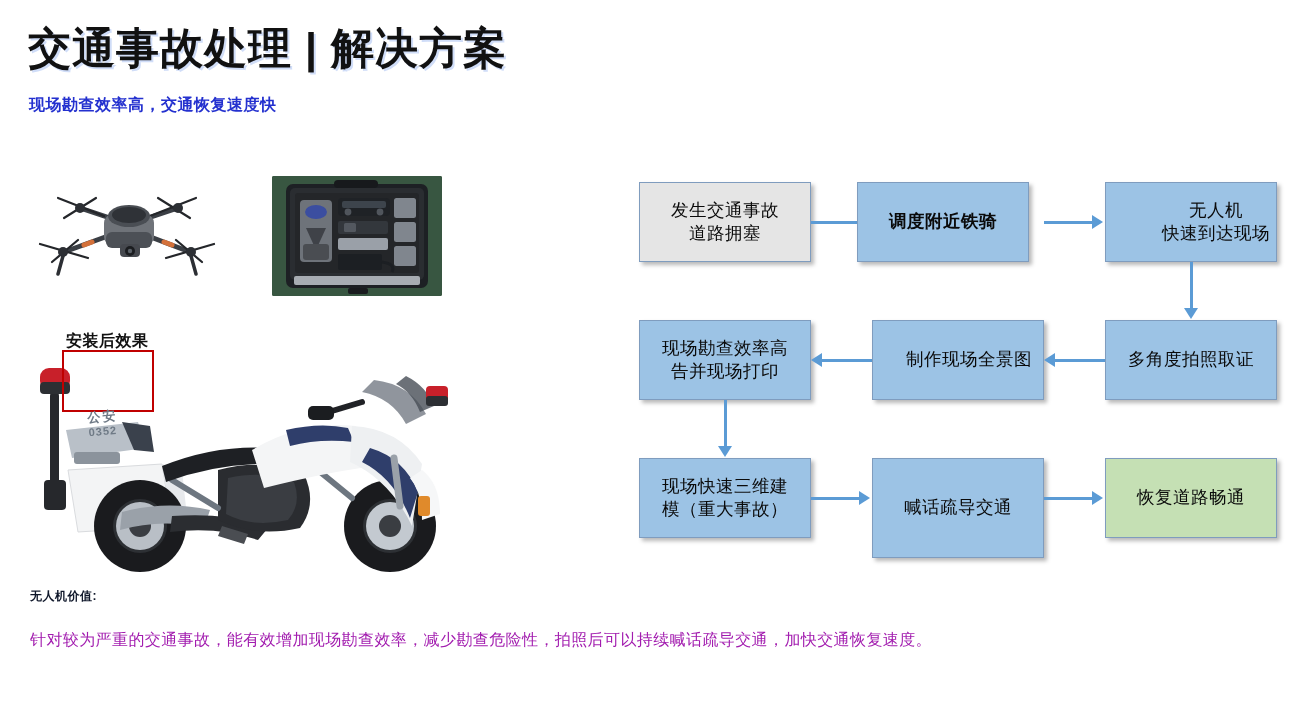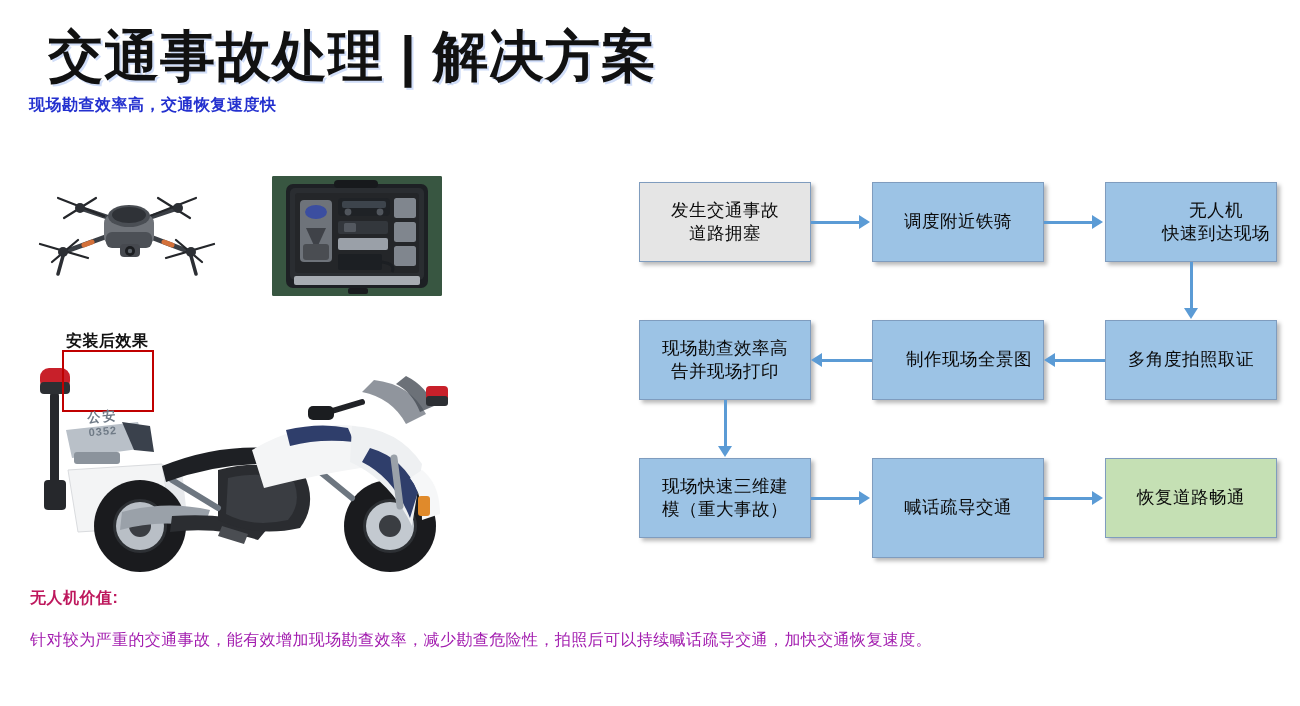--- a/index.html
+++ b/index.html
@@ -7,24 +7,23 @@
     width: 1300px; height: 706px;
     background: #ffffff;
     font-family: "Liberation Sans", "DejaVu Sans", sans-serif;
     overflow: hidden;
   }
   #slide { position: relative; width: 1300px; height: 706px; background: #fff; }
 
   
   .title {
     position: absolute; left: 28px; top: 20px;
-    font-size: 55px; font-weight: 700; color: #111111;
+    font-size: 43px; font-weight: 700; color: #111111;
     letter-spacing: 1px; white-space: nowrap;
     text-shadow: 2px 2px 0 rgba(150,180,240,0.45);
-    margin-left: 20px;
   }
   .subtitle {
     position: absolute; left: 29px; top: 95px;
     font-size: 16px; font-weight: 700; color: #2431CF;
     letter-spacing: 0.5px; white-space: nowrap;
   }
 
   
   .drone-photo { position: absolute; left: 30px; top: 178px; width: 200px; height: 110px; }
   .case-photo {
@@ -68,21 +67,21 @@
   .arrow { position: absolute; background: transparent; }
   .arrow .line { position: absolute; background: #5B9BD5; }
   .arrow .head { position: absolute; width: 0; height: 0; }
   .head.right { border-left: 11px solid #5B9BD5; border-top: 7px solid transparent; border-bottom: 7px solid transparent; }
   .head.left  { border-right: 11px solid #5B9BD5; border-top: 7px solid transparent; border-bottom: 7px solid transparent; }
   .head.down  { border-top: 11px solid #5B9BD5; border-left: 7px solid transparent; border-right: 7px solid transparent; }
 
   
   .value-heading {
     position: absolute; left: 30px; top: 588px;
-    font-size: 16px; font-weight: 700; color: #be185d; letter-spacing: .5px;
+    font-size: 12px; font-weight: 700; color: #0f172a; letter-spacing: .5px;
   }
   .value-body {
     position: absolute; left: 30px; top: 625px; width: 1245px;
     font-size: 16px; color: #a21caf; line-height: 1.85; letter-spacing: .4px;
   }
 </style>
 </head>
 <body>
 
 <div id="slide">
@@ -257,21 +256,21 @@
         <div>发生交通事故</div>
         <div>道路拥塞</div>
       </div>
     </div>
 
     <div class="arrow" style="left:181px; top:50px; width:61px; height:14px;">
       <div class="line" style="left:0; top:5.5px; width:50px; height:3px;"></div>
       <div class="head right" style="left:48px; top:0;"></div>
     </div>
 
-    <div class="node blue" style="left:242px; top:17px; width:172px; height:80px;">
+    <div class="node blue" style="left:227px; top:17px; width:172px; height:80px;font-weight:bold;">
       <div>调度附近铁骑</div>
     </div>
 
     <div class="arrow" style="left:414px; top:50px; width:61px; height:14px;">
       <div class="line" style="left:0; top:5.5px; width:50px; height:3px;"></div>
       <div class="head right" style="left:48px; top:0;"></div>
     </div>
 
     <div class="node blue" style="left:475px; top:17px; width:172px; height:80px;justify-content:flex-end;">
       <div>

